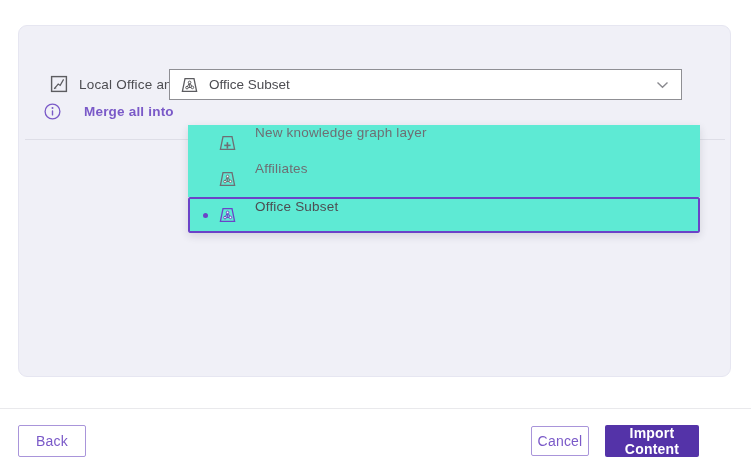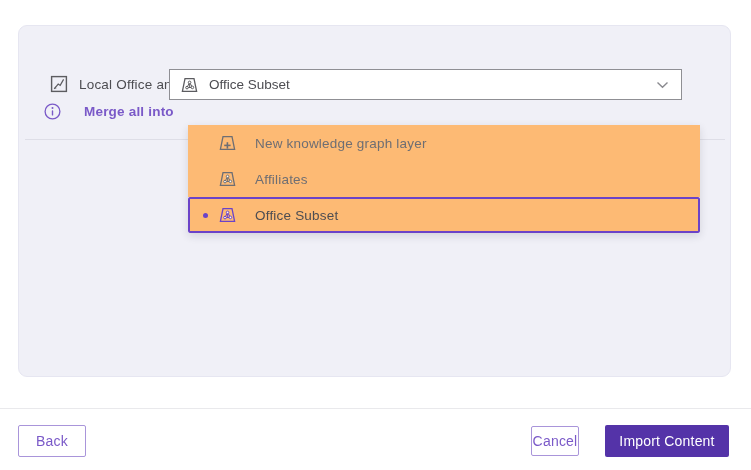--- a/index.html
+++ b/index.html
@@ -29,45 +29,45 @@
     background:#ffffff;border:1px solid #8f8f94;display:flex;align-items:center;
     padding:0 12px 0 10px;cursor:pointer;z-index:5;
   }
   .select-box .value{font-size:13.5px;color:#4d4d52;margin-left:10px;flex:1;}
   
   .popup{
     position:absolute;left:188px;top:125px;width:512px;background:#ffffff;z-index:4;
     box-shadow:0 3px 8px rgba(40,40,60,.14);
   }
   .pop-item{
-    position:relative;height:36px;display:flex;align-items:center;gap:18px;
-    padding-left:30px;box-sizing:border-box;cursor:pointer;background:#fdba74;
+    position:relative;height:36px;display:flex;gap:18px;
+    padding-left:30px;box-sizing:border-box;cursor:pointer;background:#5eead4;
   }
   .pop-item .label{font-size:13.5px;color:#6e6e73;letter-spacing:.2px;}
   .pop-item.selected{
     border:2px solid #6b43c8;border-radius:2px;padding-left:28px;
   }
   .pop-item.selected .label{color:#4d4d52;}
   .sel-dot{
     position:absolute;left:13px;top:50%;width:5px;height:5px;margin-top:-2.5px;
     border-radius:50%;background:#6b43c8;
   }
   
   .footer-divider{position:absolute;left:0;top:408px;width:751px;height:1px;background:#e9e9ec;}
   .btn{
     position:absolute;box-sizing:border-box;border-radius:2px;font-size:14px;
     display:flex;align-items:center;justify-content:center;cursor:pointer;
     font-family:"Liberation Sans","DejaVu Sans",sans-serif;letter-spacing:.2px;
   }
   .btn-outline{background:#ffffff;border:1px solid #a995da;color:#7a59c8;}
   .btn-back{left:18px;top:425px;width:68px;height:32px;}
-  .btn-cancel{left:531px;top:426px;width:48px;height:30px;}
+  .btn-cancel{left:531px;top:426px;width:58px;height:30px;}
   .btn-primary{
-    left:605px;top:425px;width:124px;height:32px;background:#5433a8;color:#ffffff;
-    border:none;font-weight:400;
+    left:605px;top:425px;width:94px;height:32px;background:#5433a8;color:#ffffff;
+    border:none;font-weight:700;
   }
   .icon{display:inline-flex;align-items:center;justify-content:center;flex:0 0 auto;}
   svg{display:block;}
 </style>
 </head>
 <body>
 
 <div class="page">
 
   <div class="panel">

